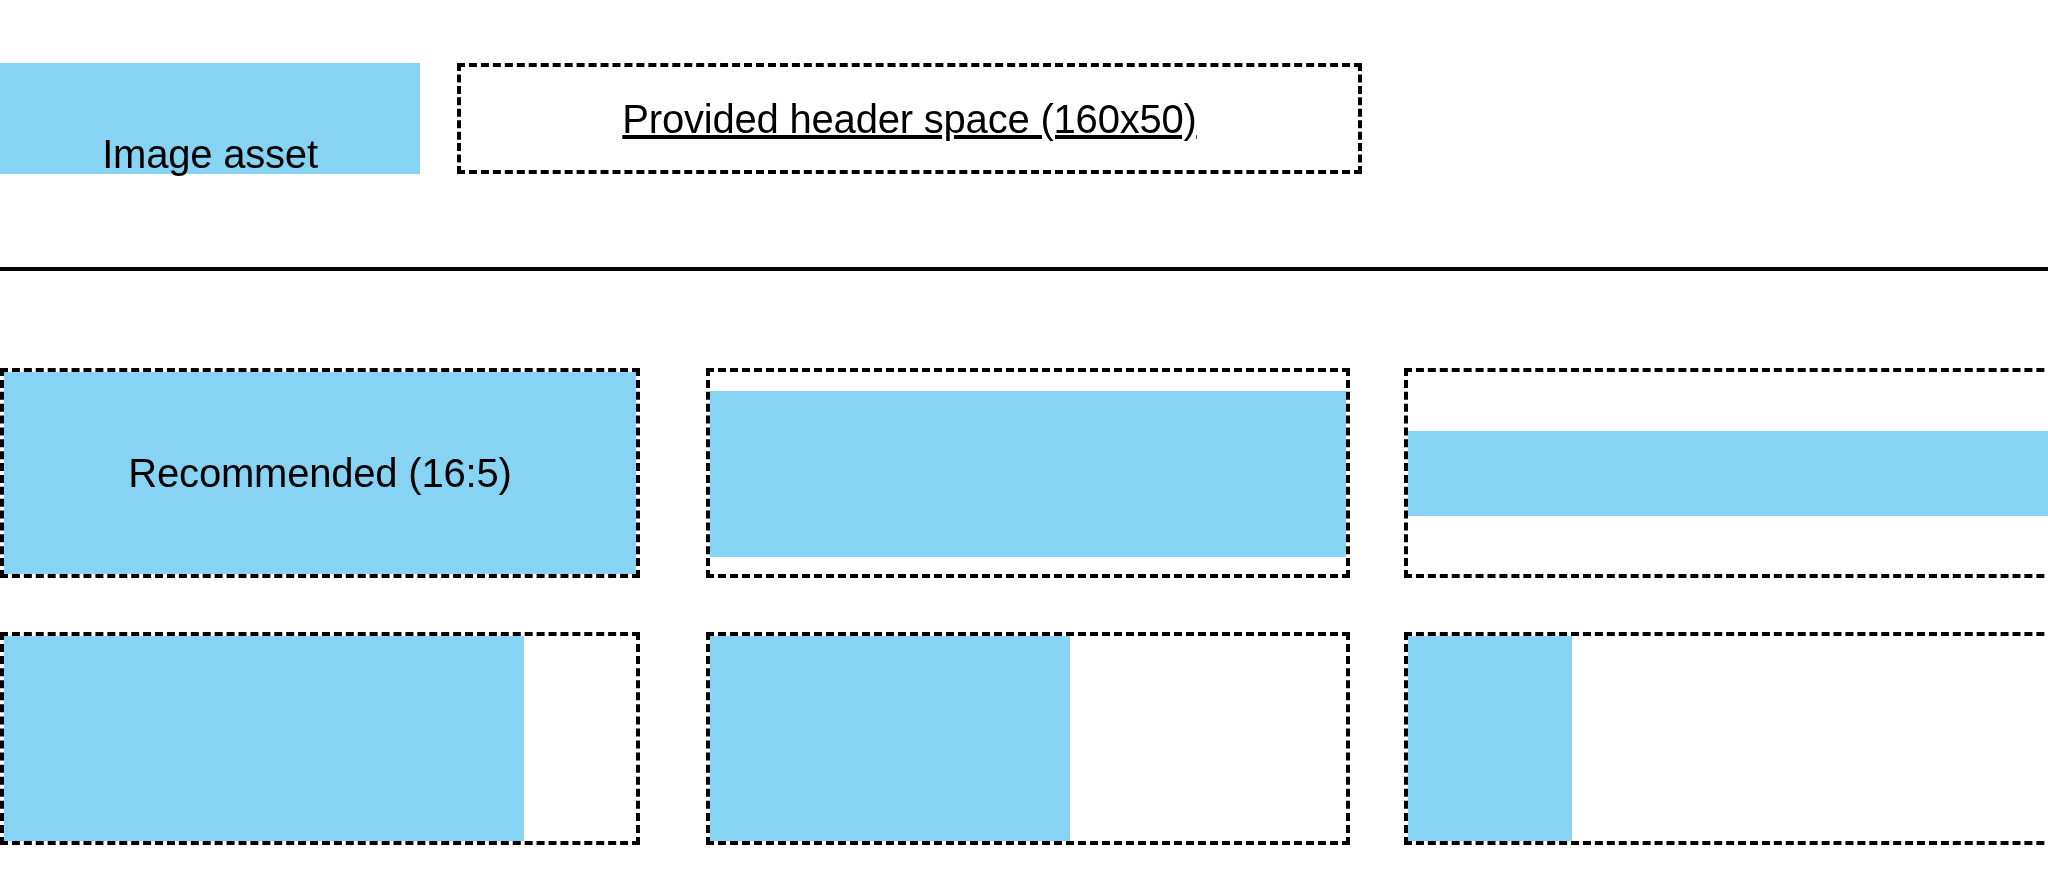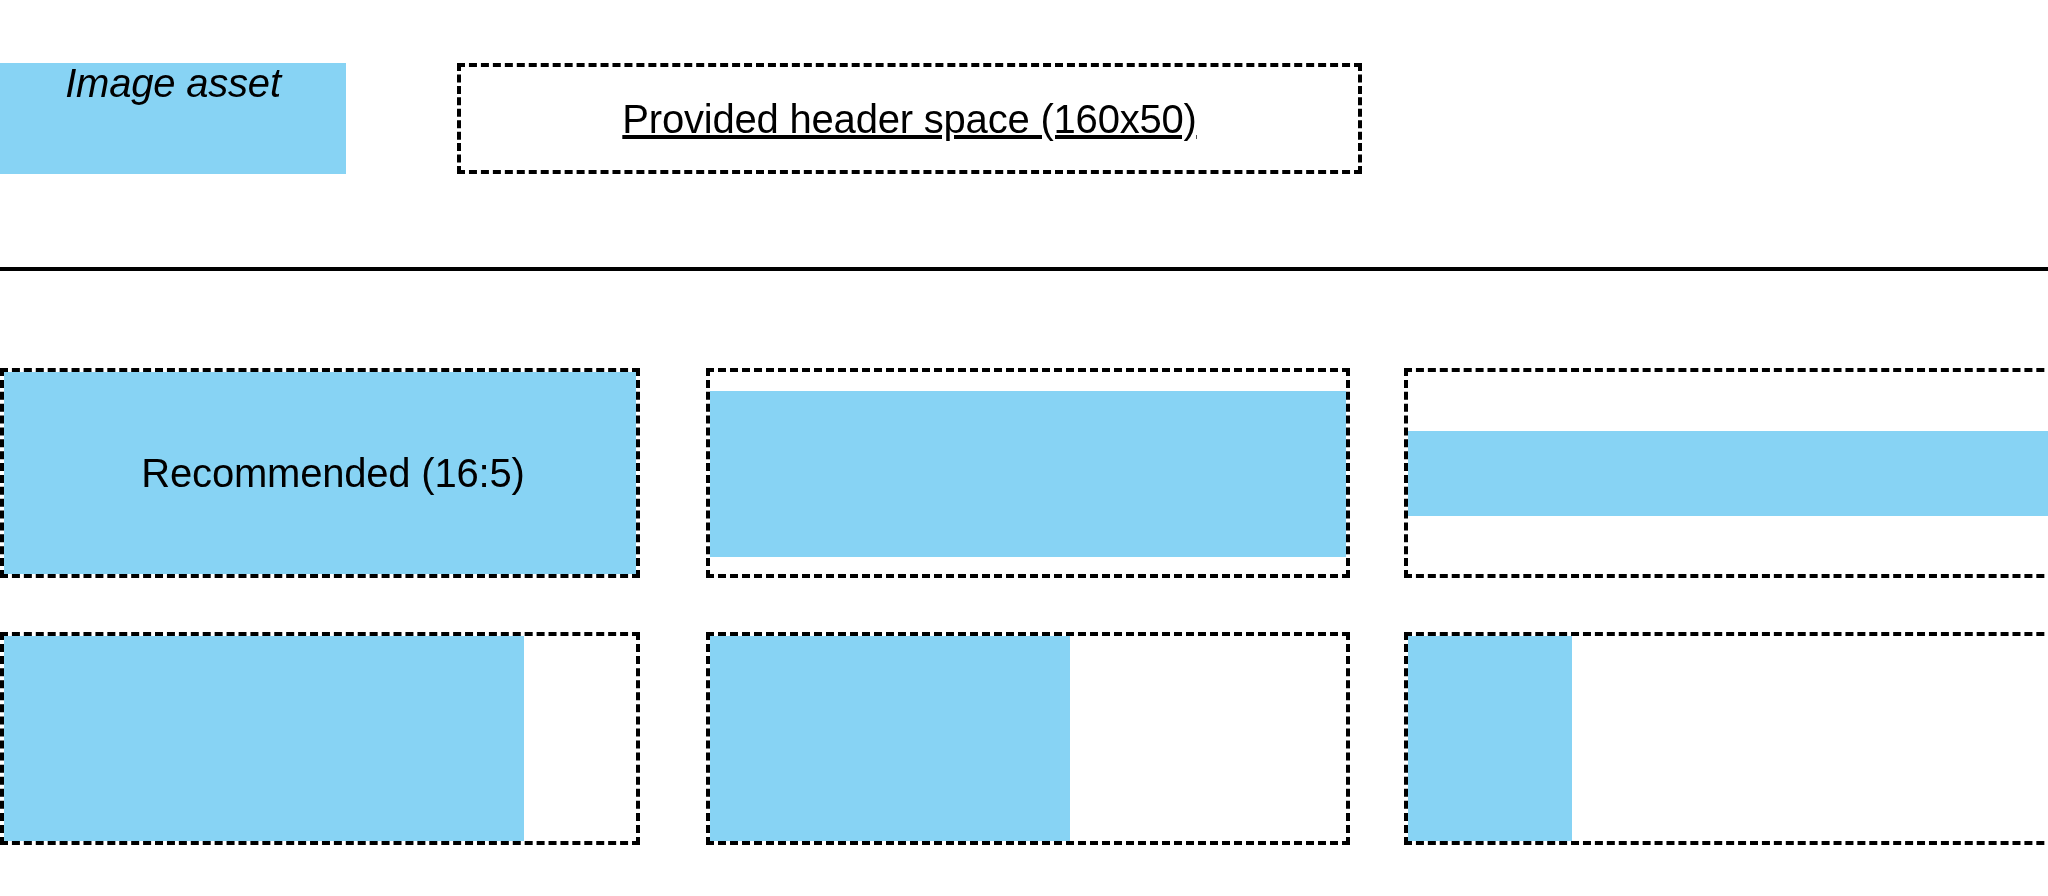--- a/index.html
+++ b/index.html
@@ -30,28 +30,27 @@
     left: 0;
     top: 63px;
     width: 2048px;
     height: 110px;
   }
 
   .legend-swatch {
     position: absolute;
     left: 0;
     top: 0;
-    width: 346px;
+    width: 420px;
     height: 111px;
     background: #87d3f4;
     display: flex;
-    align-items: flex-start;
+    align-items: flex-end;
     justify-content: center;
     box-sizing: border-box;
-    font-style: italic;
   }
 
   .legend-swatch-label {
     font-size: 40px;
     line-height: 1;
     letter-spacing: -0.2px;
     color: #000000;
     white-space: nowrap;
   }
 
@@ -118,21 +117,20 @@
     height: 100%;
     display: flex;
     align-items: center;
     justify-content: center;
     font-size: 40px;
     line-height: 1;
     letter-spacing: -0.2px;
     color: #000000;
     white-space: nowrap;
     pointer-events: none;
-    padding-left: 13px;
   }
 
   
   #cell-r1c1 { left: 0px;    top: 368px; width: 640px; height: 210px; }
   #cell-r1c2 { left: 706px;  top: 368px; width: 644px; height: 210px; }
   #cell-r1c3 { left: 1404px; top: 368px; width: 700px; height: 210px; }
 
   
   #cell-r2c1 { left: 0px;    top: 632px; width: 640px; height: 213px; }
   #cell-r2c2 { left: 706px;  top: 632px; width: 644px; height: 213px; }

